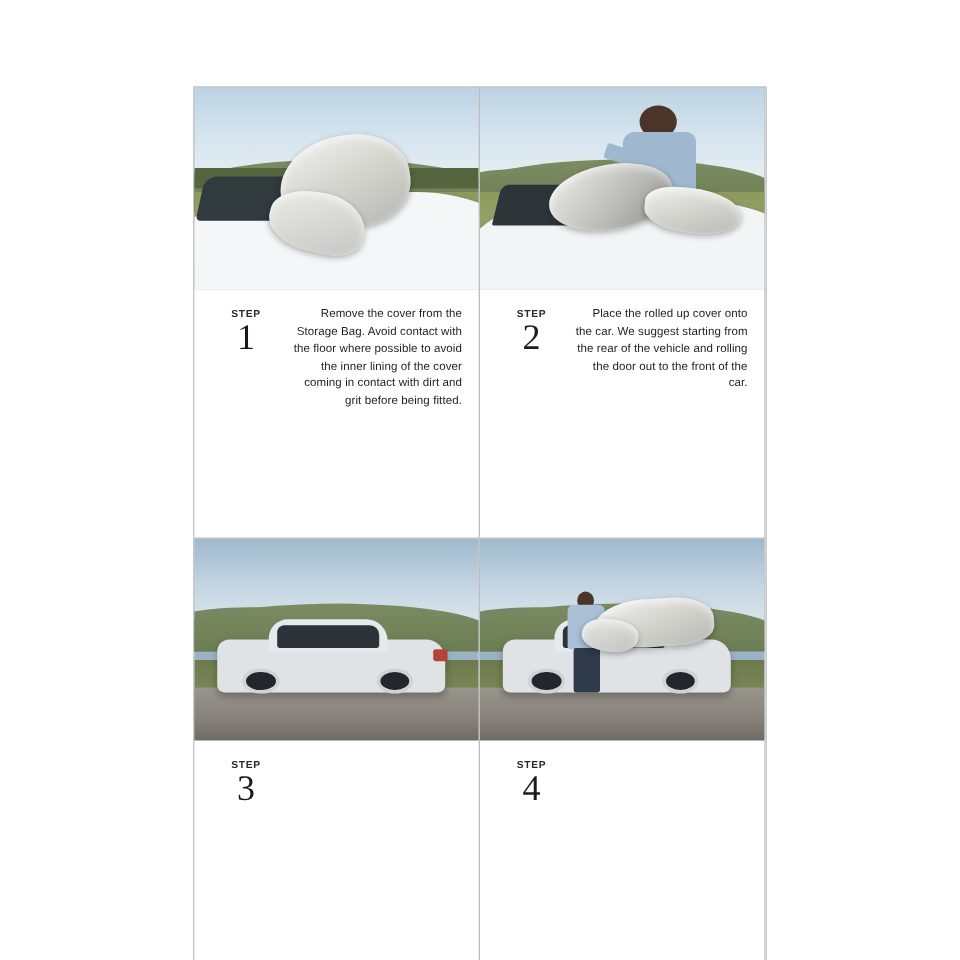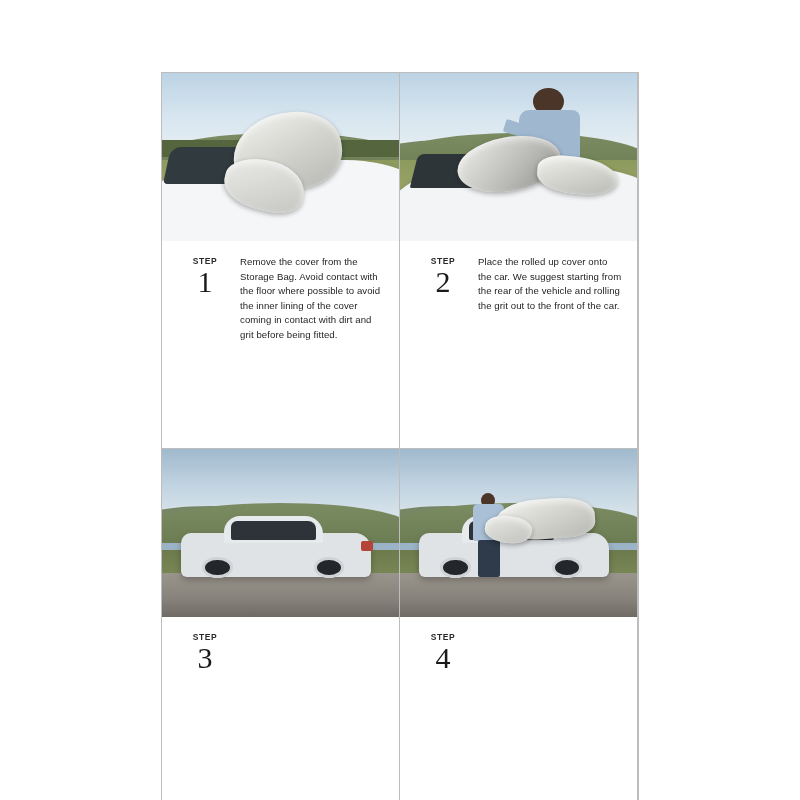--- a/index.html
+++ b/index.html
@@ -84,20 +84,21 @@
   }
 
   .step-text {
     flex: 1;
     font-size: 9.6px;
     line-height: 14.6px;
     color: #1e1e1e;
     padding-left: 6px;
     padding-right: 4px;
     letter-spacing: 0.08px;
+    text-align: right;
   }
 
   
   .sky {
     position: absolute;
     left: 0; top: 0; right: 0;
     height: 46%;
     background: linear-gradient(#bcd3e4 0%, #d6e5ef 55%, #e6eef2 100%);
   }
   .sky.cloudy {
@@ -231,21 +232,21 @@
         <div class="car-glass" style="left:6%; top:48%; width:40%; height:20%; transform:skewX(-14deg); background:#2e3539;"></div>
 
         <div class="cover" style="left:24%; top:38%; width:44%; height:32%; border-radius:50%; transform:rotate(-10deg); background:linear-gradient(140deg,#eeeeeb 0%,#b9bab5 60%,#8d8e8a 100%);"></div>
         <div class="cover" style="left:58%; top:50%; width:34%; height:22%; border-radius:40% 60% 50% 50%; transform:rotate(6deg);"></div>
       </div>
       <div class="caption">
         <div class="step-block">
           <div class="step-word">STEP</div>
           <div class="step-num">2</div>
         </div>
-        <div class="step-text">Place the rolled up cover onto the car. We suggest starting from the rear of the vehicle and rolling the grit out to the front of the car.</div>
+        <div class="step-text">Place the rolled up cover onto the car. We suggest starting from the rear of the vehicle and rolling the door out to the front of the car.</div>
       </div>
     </div>
 
     <div class="cell">
       <div class="photo">
         <div class="sky cloudy"></div>
         <div class="hills2" style="top:34%;"></div>
         <div class="hills" style="top:32%; height:24%;"></div>
         <div class="field dark" style="height:40%;"></div>
         <div class="road"></div>

